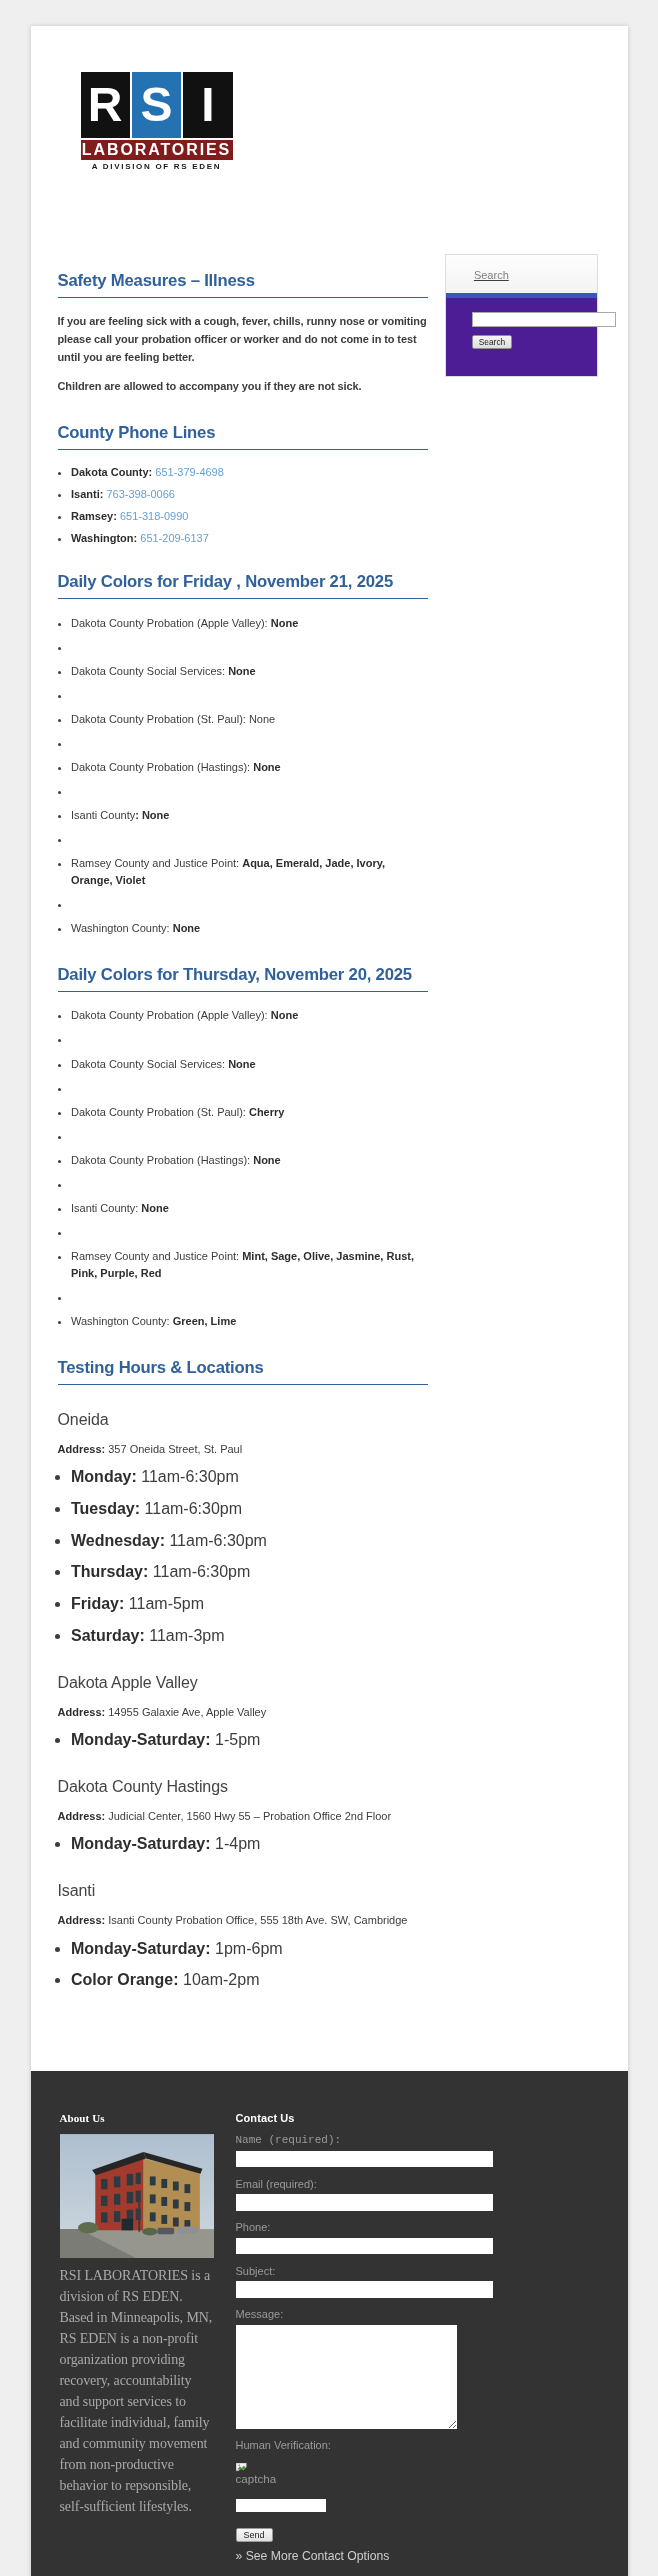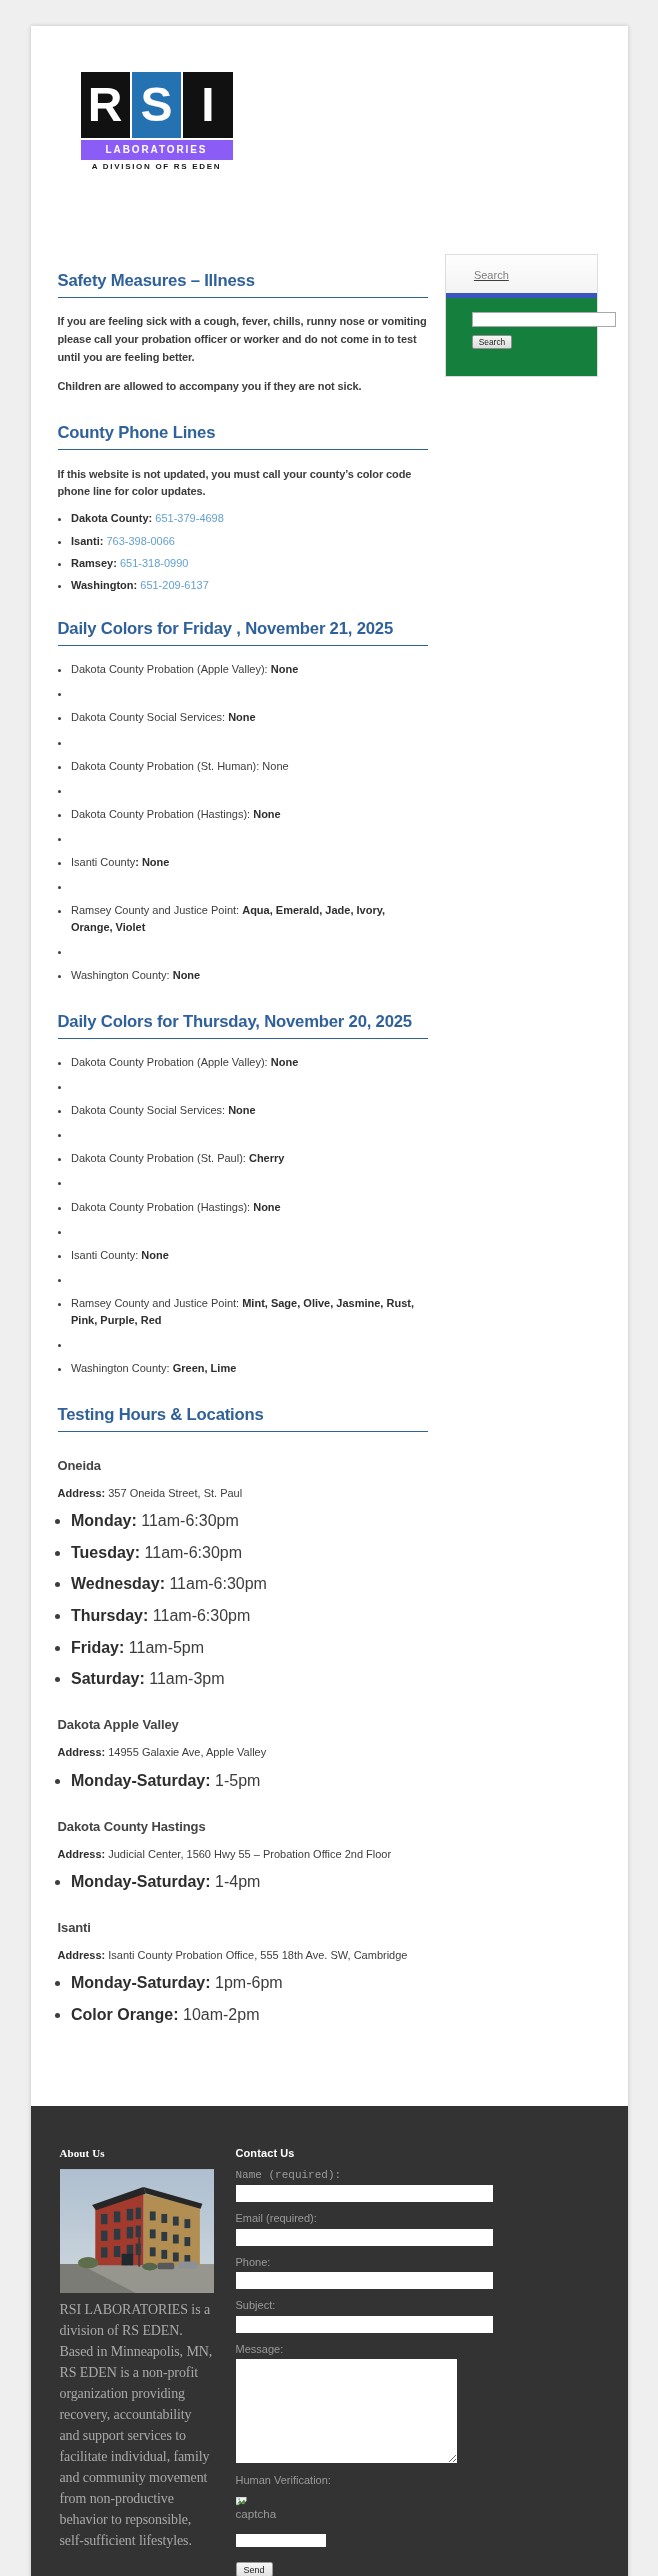--- a/index.html
+++ b/index.html
@@ -20,23 +20,23 @@
   .site-header { padding: 46px 0 0 50px; }
   .logo { width: 152px; cursor: pointer; }
   .logo-top { display: flex; gap: 1.9px; height: 66px; }
   .logo-cell {
     flex: 1; display: flex; align-items: center; justify-content: center;
     background: #111; color: #fff; font-weight: 700; font-size: 48px;
     font-family: "Liberation Sans", sans-serif; line-height: 1;
   }
   .logo-cell.blue { background: #2572b2; }
   .logo-strip {
-    margin-top: 1.9px; background: #8b5cf6; color: #fff; height: 20px;
+    margin-top: 1.9px; background: #7f1d1d; color: #fff; height: 20px;
     display: flex; align-items: center; justify-content: center;
-    font-weight: 700; font-size: 10px; letter-spacing: 1.9px;
+    font-weight: 700; font-size: 16px; letter-spacing: 1.9px;
   }
   .logo-division {
     margin-top: 2.6px; color: #1a1a1a; text-align: center;
     font-weight: 700; font-size: 8px; letter-spacing: 1.7px;
   }
   .main-nav { margin: 21px 0 0 144px; display: flex; gap: 26px; }
   .main-nav .nav-item {
     text-decoration: none; color: #4a4a4a; font-size: 10px; letter-spacing: -0.1px;
   }
   .main-nav .nav-item.active { color: #e87e23; font-weight: 700; }
@@ -56,26 +56,26 @@
   }
   .content section:first-of-type h2.section-heading { margin-top: 16.7px; }
   p.intro { font-weight: 700; letter-spacing: -0.1px; font-size: 11px; line-height: 1.6; margin: 11.6px 0; }
   ul { list-style: disc; padding-left: 13.5px; }
   .phone-list li { margin-bottom: 10.3px; font-size: 11px; }
   .phone-list strong { color: #2e2e2e; }
   a.phone-link { color: #64a1d2; text-decoration: none; }
   .day-list li { margin-bottom: 7px; font-size: 11px; line-height: 1.55; min-height: 1.2em; }
   .day-list strong, .hours-list strong, .address strong { color: #2e2e2e; }
 
-  h3.location-name { font-size: 13px; font-weight: 700; color: #444; margin: 26px 0 14px 0; letter-spacing: -0.1px; }
+  h3.location-name { font-size: 16px; font-weight: 400; color: #444; margin: 26px 0 14px 0; letter-spacing: -0.1px; }
   p.address { font-size: 11px; margin-bottom: 10.3px; }
   .hours-list li { margin-bottom: 7.7px; font-size: 16px; line-height: 1.5; }
 
   
-  .search-widget { border: 0.6px solid #ddd; background: #15803d; text-decoration: underline; }
+  .search-widget { border: 0.6px solid #ddd; background: #4c1d95; text-decoration: underline; }
   .search-widget .sw-head {
     background: linear-gradient(#fefefe, #f3f3f3);
     padding: 14px 0 11.6px 28px; color: #7f7f7f; font-size: 11px;
   }
   .search-widget .sw-bar { height: 5.1px; background: #3a55bd; }
   .search-widget .sw-body { padding: 14px 0 27px 26px; overflow: visible; }
   .search-widget input[type="text"] {
     width: 144px; height: 15px; border: 0.6px solid #a9a9a9; background: #fff;
     font-size: 8.4px; padding: 0 2.6px;
   }
@@ -154,39 +154,38 @@
 
 
       <section>
         <h2 class="section-heading">Safety Measures – Illness</h2>
         <p class="intro">If you are feeling sick with a cough, fever, chills, runny nose or vomiting please call your probation officer or worker and do not come in to test until you are feeling better.</p>
         <p class="intro">Children are allowed to accompany you if they are not sick.</p>
       </section>
 
       <section>
         <h2 class="section-heading">County Phone Lines</h2>
-        <p class="intro">If this website is not updated, you must call your county’s color code phone line for color updates.</p>
         <ul class="phone-list">
 
         <li><strong>Dakota County:</strong> <a class="phone-link" href="#">651-379-4698</a></li>
             <li><strong>Isanti:</strong> <a class="phone-link" href="#">763-398-0066</a></li>
             <li><strong>Ramsey:</strong> <a class="phone-link" href="#">651-318-0990</a></li>
             <li><strong>Washington:</strong> <a class="phone-link" href="#">651-209-6137</a></li>
           </ul>
       </section>
 
       <section>
         <h2 class="section-heading">Daily Colors for Friday , November 21, 2025</h2>
         <ul class="day-list">
 
         <li><span>Dakota County Probation (Apple Valley): </span><strong>None</strong></li>
             <li><span></span><strong></strong></li>
             <li><span>Dakota County Social Services: </span><strong>None</strong></li>
             <li><span></span><strong></strong></li>
-            <li><span>Dakota County Probation (St. Human): None</span><strong></strong></li>
+            <li><span>Dakota County Probation (St. Paul): None</span><strong></strong></li>
             <li><span></span><strong></strong></li>
             <li><span>Dakota County Probation (Hastings): </span><strong>None</strong></li>
             <li><span></span><strong></strong></li>
             <li><span>Isanti County</span><strong>: None</strong></li>
             <li><span></span><strong></strong></li>
             <li><span>Ramsey County and Justice Point: </span><strong>Aqua, Emerald, Jade, Ivory, Orange, Violet</strong></li>
             <li><span></span><strong></strong></li>
             <li><span>Washington County: </span><strong>None</strong></li>
           </ul>
       </section>

